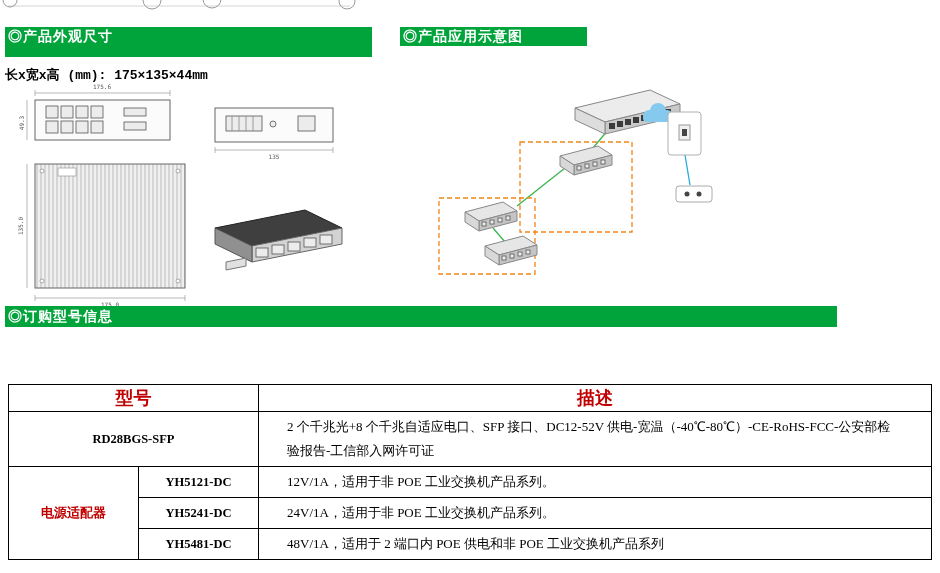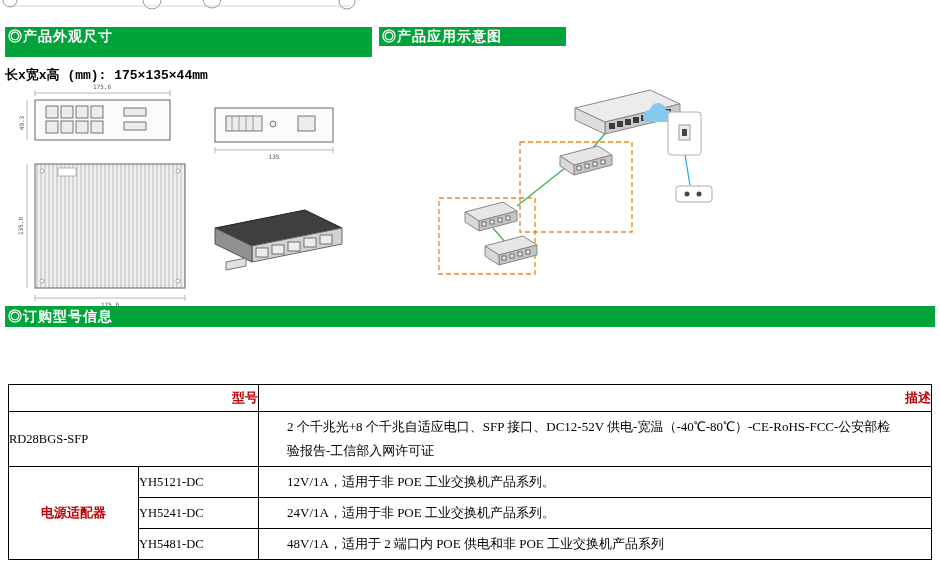--- a/index.html
+++ b/index.html
@@ -3,42 +3,42 @@
 <meta charset="utf-8">
 <style>
   *{margin:0;padding:0;box-sizing:border-box}
   html,body{width:940px;height:573px;background:#fff;overflow:hidden;
     font-family:"Liberation Sans",sans-serif;color:#000}
   .page{position:relative;width:940px;height:573px;background:#fff}
 
   .gbar{position:absolute;background:var(--green,#00a43b);color:#fff;font-weight:bold;
     font-size:14px;letter-spacing:1px;padding-left:3px;white-space:nowrap}
   #bar-appearance{left:5px;top:27px;width:367px;height:30px;line-height:19px}
-  #bar-application{left:379px;top:27px;width:187px;height:19px;line-height:19px}
-  #bar-ordering{left:5px;top:306px;width:930px;height:21px;line-height:21px}
+  #bar-application{left:400px;top:27px;width:187px;height:19px;line-height:19px}
+  #bar-ordering{left:5px;top:306px;width:832px;height:21px;line-height:21px}
 
   .dims-note{position:absolute;left:5px;top:66px;font-size:13px;font-weight:bold;
     font-family:Liberation Mono, monospace}
 
   svg{position:absolute}
   .dim{stroke:#999;stroke-width:0.7}
   .dimtxt{font-size:6px;fill:#555;font-family:"DejaVu Sans Mono",monospace}
   .body{fill:#fbfbfb;stroke:#666;stroke-width:1}
   .port{fill:#ececec;stroke:#555;stroke-width:0.8}
   .edge{stroke:#888;stroke-width:0.8}
   .obox{fill:none;stroke:var(--orange,#f08519);stroke-width:1.3;stroke-dasharray:5 3}
   .lgreen{stroke:var(--lgreen,#39b54a);stroke-width:1.3}
   .lblue{stroke:var(--lblue,#29abe2);stroke-width:1.3}
   .cloud{fill:#85c9ee}
 
   .order-table{position:absolute;left:8px;top:384px;width:924px;border-collapse:collapse;
     font-family:"Liberation Serif",serif;font-size:13px;table-layout:fixed}
   .order-table th,.order-table td{border:1px solid #000;background:#fff}
-  .order-table th{color:var(--red,#c00000);font-weight:bold;height:27px;font-size:13px;text-align:right}
-  .order-table td.model{font-weight:normal;font-size:12.5px}
+  .order-table th{color:var(--red,#c00000);font-weight:bold;height:27px;font-size:18px;text-align:center}
+  .order-table td.model{font-weight:bold;text-align:center;font-size:12.5px}
   .order-table td.adapter{color:var(--red,#c00000);font-weight:bold;text-align:center;font-size:13px}
   .order-table td.desc{text-align:left;padding:3px 28px;line-height:1.85}
   .order-table tr.main-row td{height:55px}
   .order-table tr.adp-row td{height:27px}
 </style>
 </head>
 <body>
 
 <div class="page">
 

